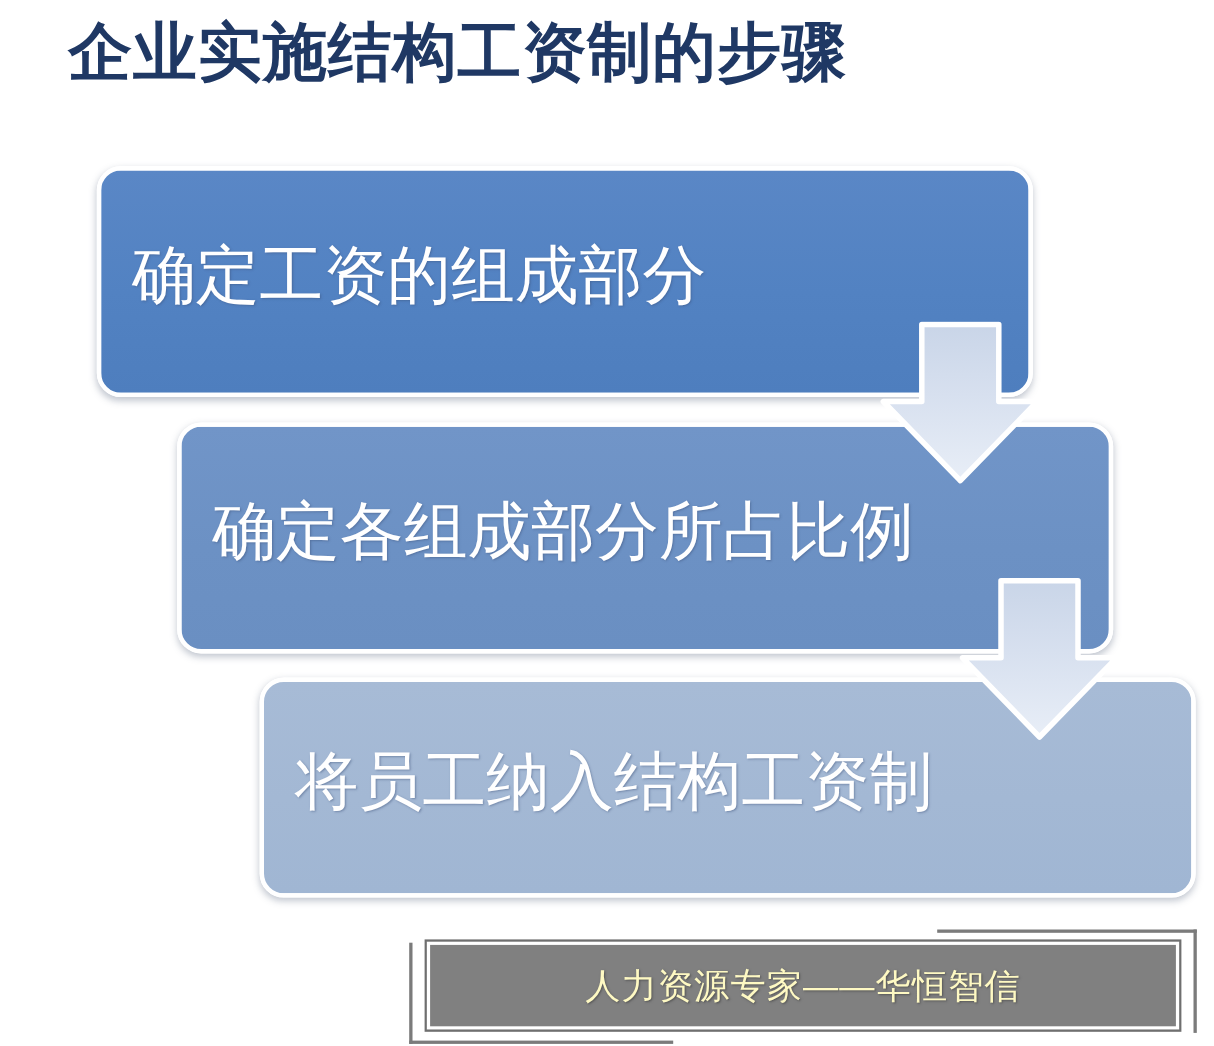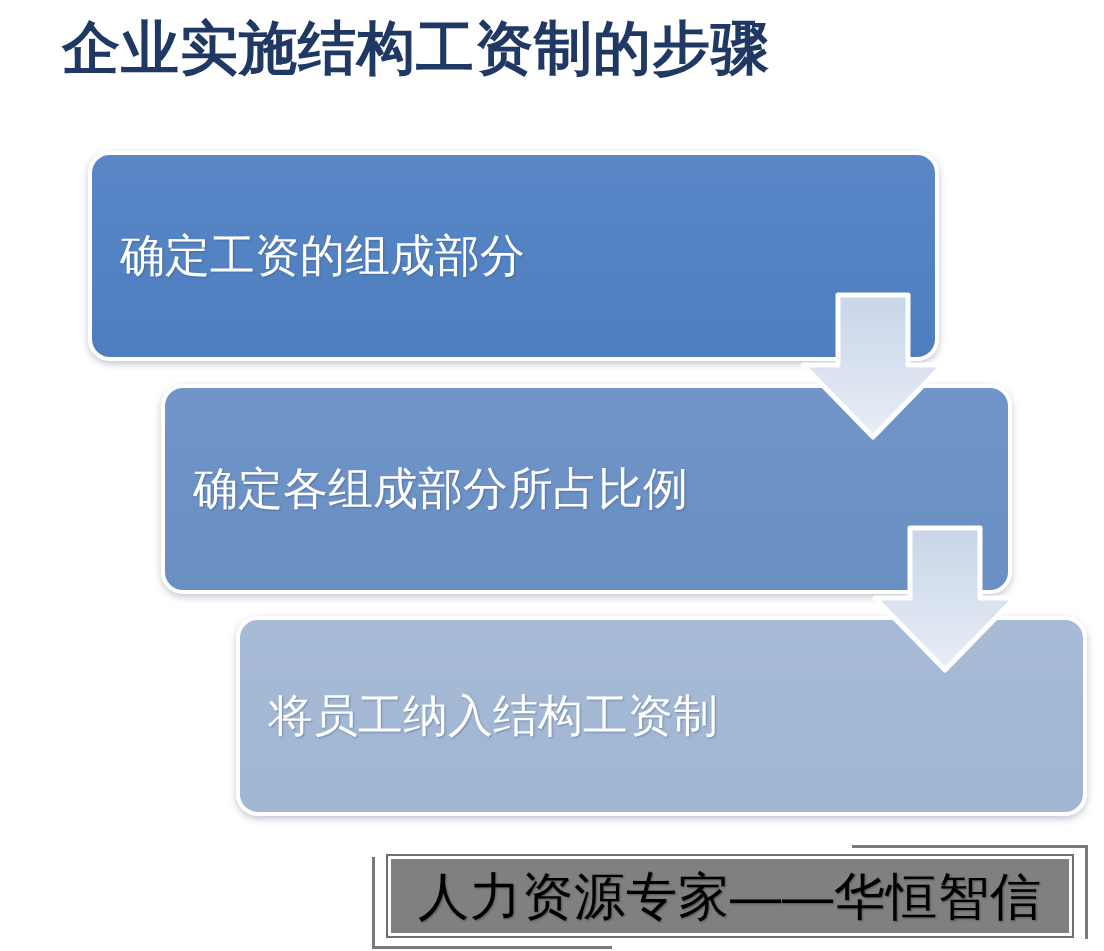--- a/index.html
+++ b/index.html
@@ -38,25 +38,26 @@
     position: absolute;
     border-radius: 22px;
     box-sizing: border-box;
     border: 4px solid #ffffff;
     box-shadow: 0 3px 7px rgba(120,130,150,0.45);
     display: flex;
     align-items: center;
   }
   .step-label {
     color: #ffffff;
-    font-size: 45px;
+    font-size: 58px;
     line-height: 1.1;
     padding-left: 28px;
     text-shadow: 1px 1px 2px rgba(60,80,120,0.45);
     white-space: nowrap;
+    font-family: Liberation Mono, monospace;
   }
 
   #step-box-1 {
     left: 88px;
     top: 151px;
     width: 851px;
     height: 210px;
     background: linear-gradient(180deg, #5A87C6 0%, #5282C2 55%, #4E7EBE 100%);
     z-index: 3;
   }
@@ -122,22 +123,22 @@
     height: 80px;
     background: #808080;
     border: 3px solid #ffffff;
     outline: 2px solid #6f6f6f;
     box-sizing: border-box;
     display: flex;
     align-items: center;
     justify-content: center;
   }
   .footer-text {
-    color: #000000;
-    font-size: 51px;
+    color: #fef9c3;
+    font-size: 32px;
     letter-spacing: 1px;
     white-space: nowrap;
     line-height: 1;
     text-shadow: 1px 1px 2px rgba(40,40,40,0.5);
   }
 </style>
 </head>
 <body>
 
 <div class="slide">

